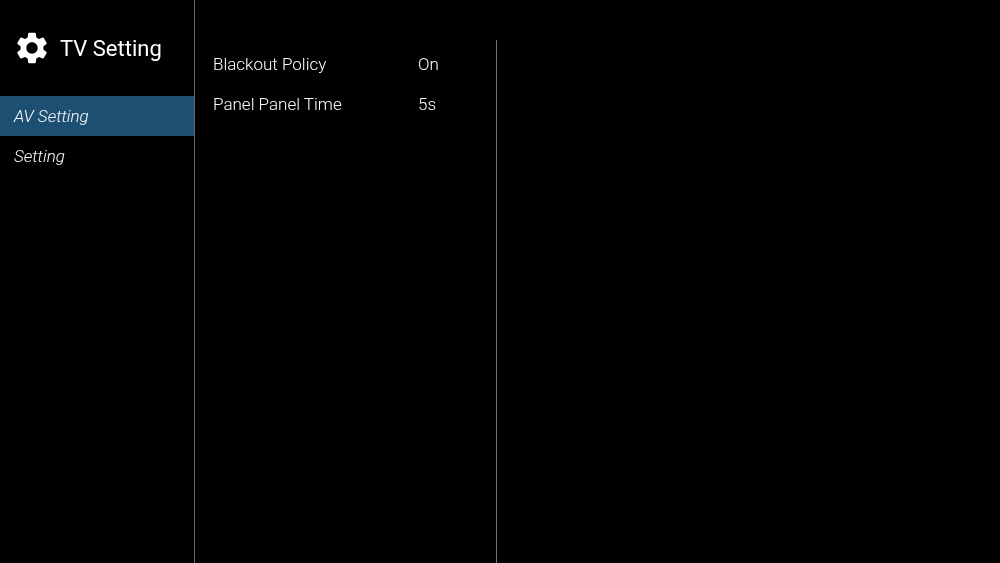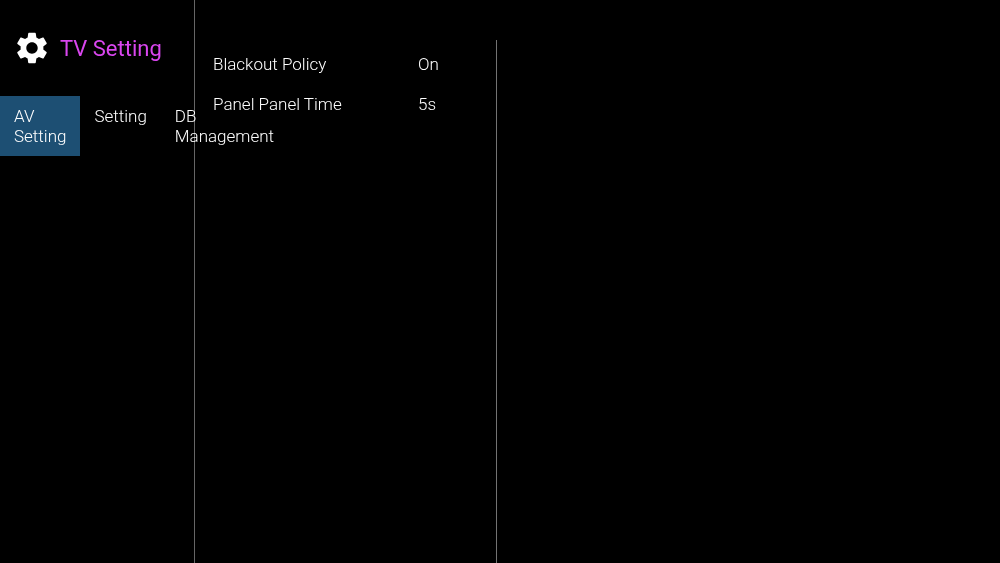--- a/index.html
+++ b/index.html
@@ -32,25 +32,26 @@
     .header .icon {
       width: 40px;
       height: 40px;
       display: flex;
       align-items: center;
       justify-content: center;
     }
     .header .title {
       font-size: 22px;
       font-weight: 400;
-      color: #d946ef;
+      color: #ffffff;
     }
     .menu {
       display: flex;
-      flex-direction: row;
+      flex-direction: column;
+      font-style: italic;
     }
     .menu-item {
       padding: 10px 14px;
       font-size: 17px;
       font-weight: 300;
       color: #fff;
       cursor: pointer;
     }
     .menu-item.selected {
       background: #1d4f73;
@@ -95,23 +96,20 @@
     </span>
     <span class="title">TV Setting</span>
   </div>
   <div class="menu">
     <div class="menu-item selected">
       <span>AV Setting</span>
     </div>
     <div class="menu-item">
       <span>Setting</span>
     </div>
-    <div class="menu-item">
-      <span>DB Management</span>
-    </div>
   </div>
 </div>
 
 <div class="content">
   <div class="option-row">
     <span class="option-label">Blackout Policy</span>
     <span class="option-value">On</span>
   </div>
   <div class="option-row">
     <span class="option-label">Panel Panel Time</span>

